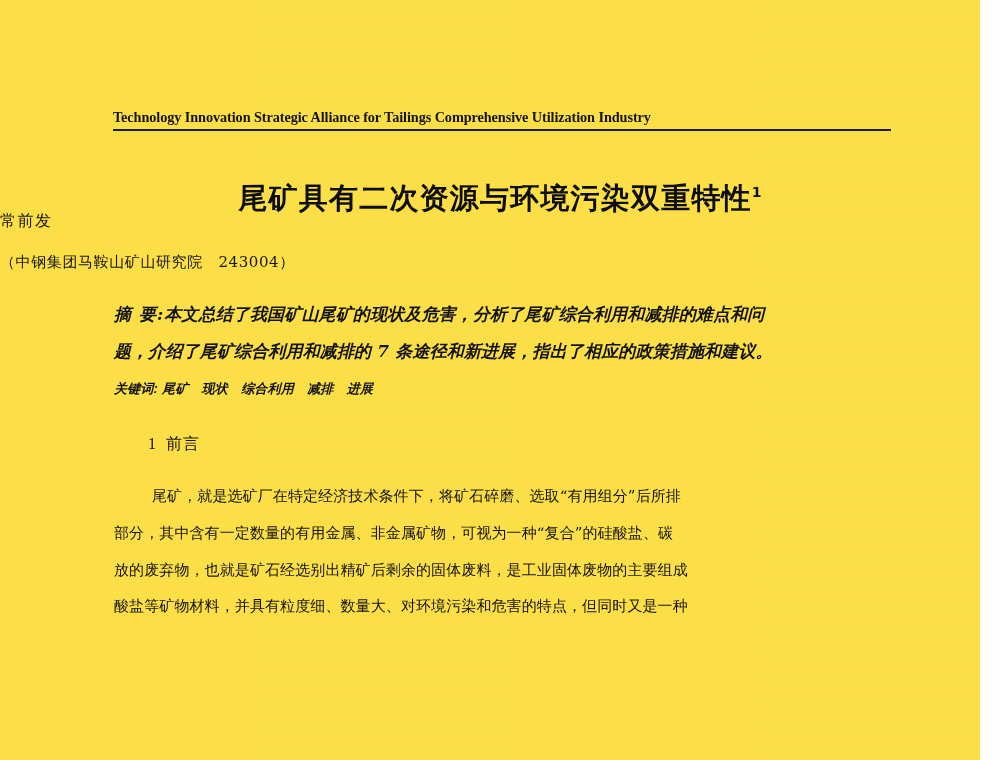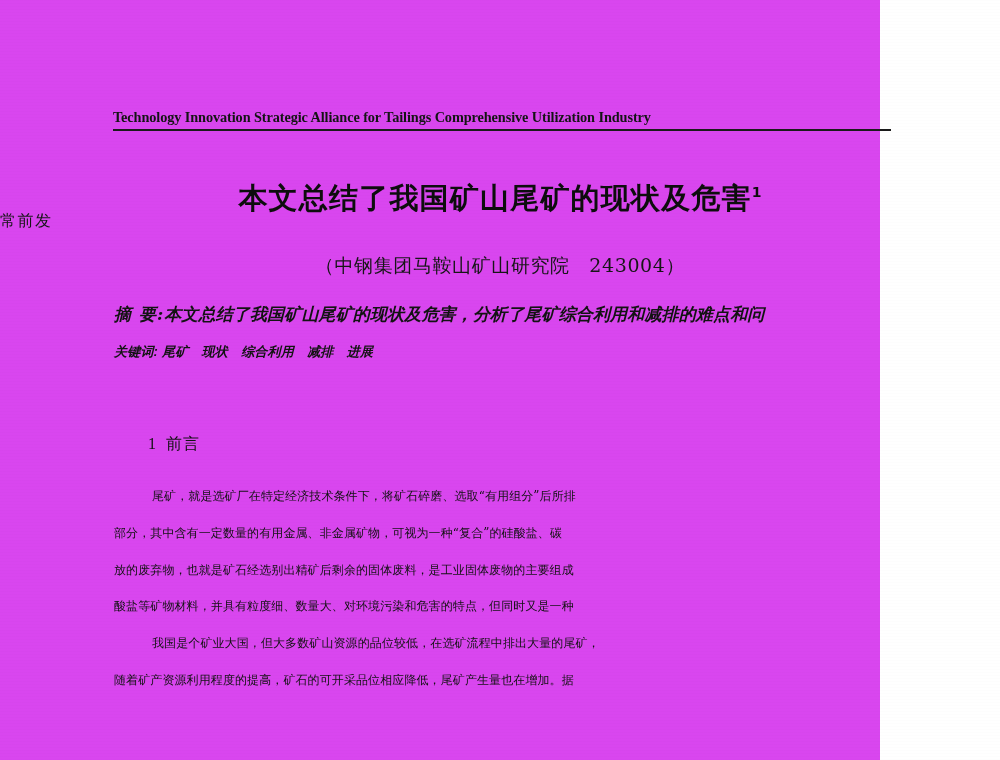--- a/index.html
+++ b/index.html
@@ -13,23 +13,23 @@
     overflow: hidden;
     font-family: "DejaVu Sans", sans-serif;
     color: #111111;
     position: relative;
     -webkit-font-smoothing: none;
   }
 
   .page {
     position: absolute;
     left: 0; top: 0;
-    width: 880px;
+    width: 980px;
     height: 760px;
-    background: #d946ef;
+    background: #fde047;
   }
 
   
   .running-header {
     position: absolute;
     left: 113px;
     top: 108px;
     width: 778px;
   }
   .running-header-text {
@@ -81,23 +81,23 @@
     font-size: 16px;
     letter-spacing: 1.5px;
     color: #161616;
   }
 
   .doc-affiliation {
     position: absolute;
     left: 0;
     top: 253px;
     width: 1000px;
-    text-align: center;
-    font-family: "DejaVu Serif", serif;
-    font-size: 19px;
+    text-align: left;
+    font-family: "DejaVu Serif", serif;
+    font-size: 15px;
     letter-spacing: 0.6px;
     color: #161616;
   }
 
   
   .abstract-block {
     position: absolute;
     left: 114px;
     top: 296px;
     width: 776px;
@@ -146,21 +146,21 @@
 
   
   .body-block {
     position: absolute;
     left: 114px;
     top: 478px;
     width: 780px;
   }
   .body-line {
     font-family: "DejaVu Serif", serif;
-    font-size: 12px;
+    font-size: 15px;
     line-height: 36.8px;
     color: #121212;
     letter-spacing: 0.1px;
     white-space: nowrap;
   }
   .body-line.indented {
     text-indent: 38px;
   }
   .para-gap {
     height: 0px;
@@ -180,45 +180,42 @@
 </head>
 <body>
 
 <div class="page">
 
   <div class="running-header">
     <div class="running-header-text">Technology Innovation Strategic Alliance for Tailings Comprehensive Utilization Industry</div>
     <div class="header-rule"></div>
   </div>
 
-  <h1 class="doc-title"><span>本文总结了我国矿山尾矿的现状及危害</span><span class="sup">1</span></h1>
+  <h1 class="doc-title"><span>尾矿具有二次资源与环境污染双重特性</span><span class="sup">1</span></h1>
 
   <div class="doc-author">常前发</div>
 
   <div class="doc-affiliation">（中钢集团马鞍山矿山研究院　243004）</div>
 
   <div class="abstract-block">
     <div class="abs-line"><span class="abs-label">摘 要:</span><span>本文总结了我国矿山尾矿的现状及危害，分析了尾矿综合利用和减排的难点和问</span></div>
+    <div class="abs-line">题，介绍了尾矿综合利用和减排的 7 条途径和新进展，指出了相应的政策措施和建议。</div>
     <div class="keywords-line">关键词: 尾矿　现状　综合利用　减排　进展</div>
   </div>
 
   <div class="section-heading"><span class="sec-num">1</span><span>前言</span></div>
 
   <div class="body-block">
 
     <div>
       <div class="body-line indented">尾矿，就是选矿厂在特定经济技术条件下，将矿石碎磨、选取“有用组分”后所排</div>
       <div class="body-line">部分，其中含有一定数量的有用金属、非金属矿物，可视为一种“复合”的硅酸盐、碳</div>
       <div class="body-line">放的废弃物，也就是矿石经选别出精矿后剩余的固体废料，是工业固体废物的主要组成</div>
       <div class="body-line">酸盐等矿物材料，并具有粒度细、数量大、对环境污染和危害的特点，但同时又是一种</div>
     </div>
 
     <div class="para-gap"></div>
 
-    <div>
-      <div class="body-line indented">我国是个矿业大国，但大多数矿山资源的品位较低，在选矿流程中排出大量的尾矿，</div>
-      <div class="body-line">随着矿产资源利用程度的提高，矿石的可开采品位相应降低，尾矿产生量也在增加。据</div>
-    </div>
 
   </div>
 
   <div class="scan-noise"></div>
 </div>
 
 </body></html>

